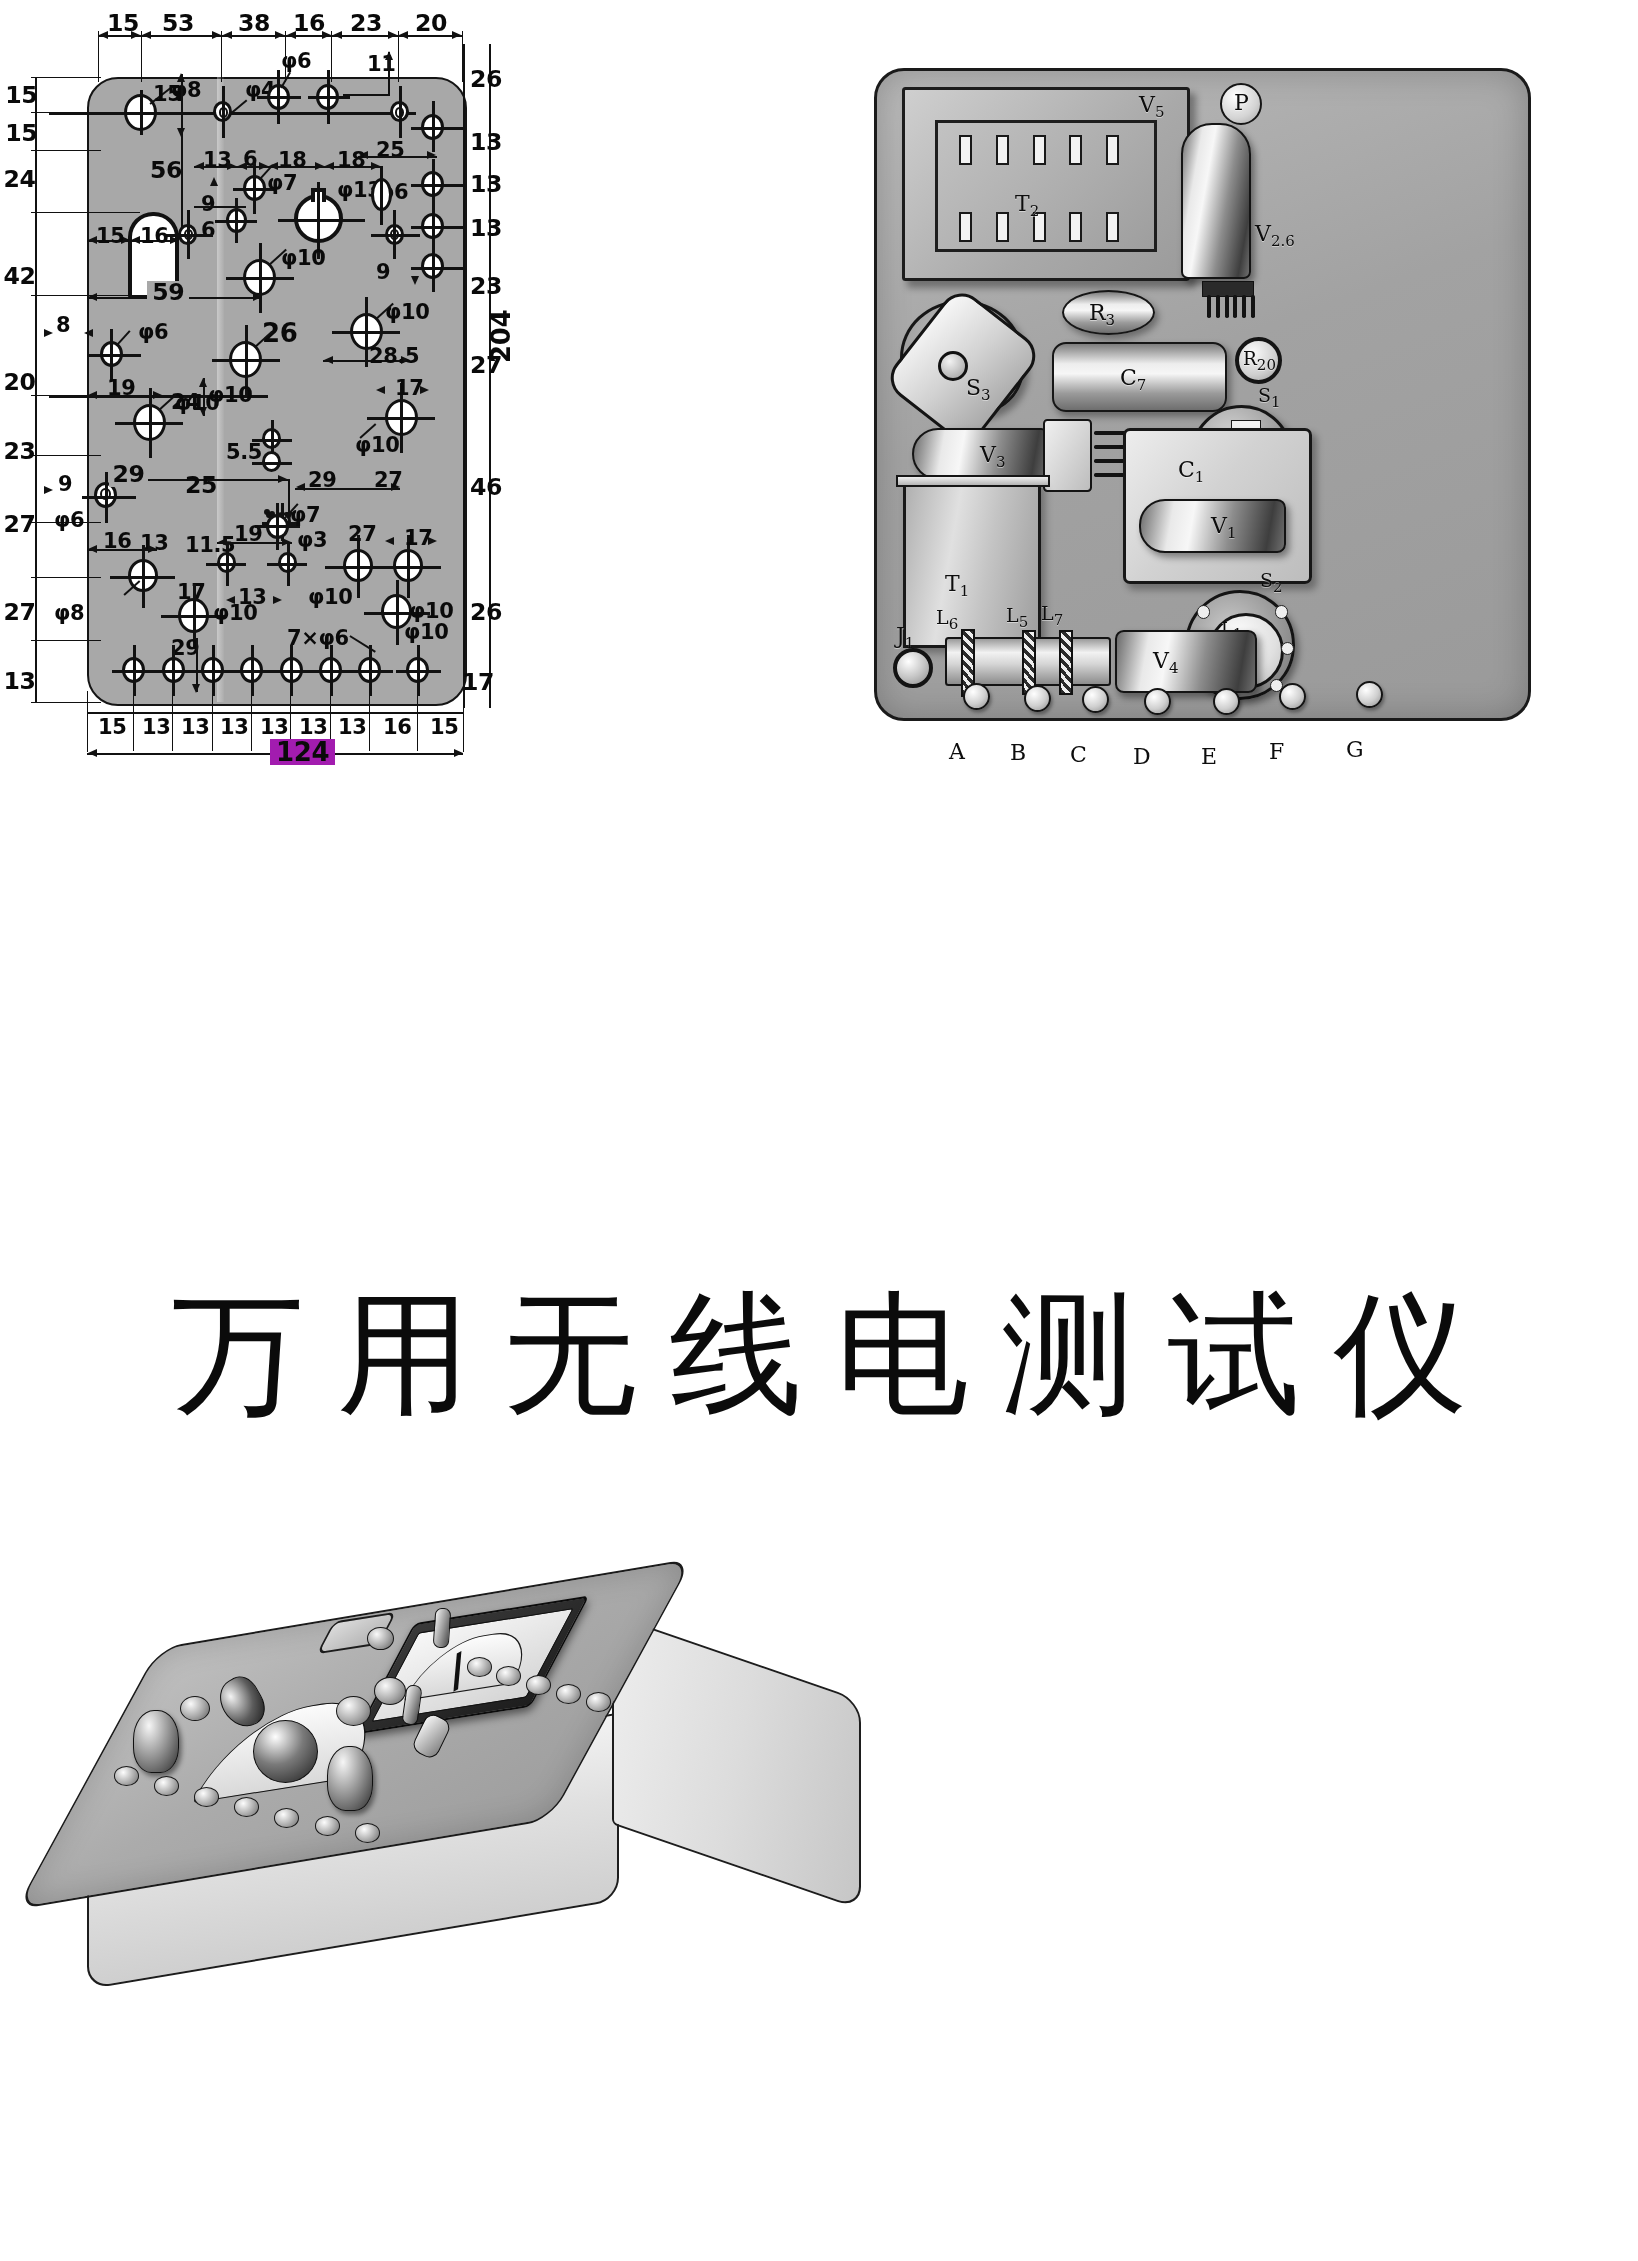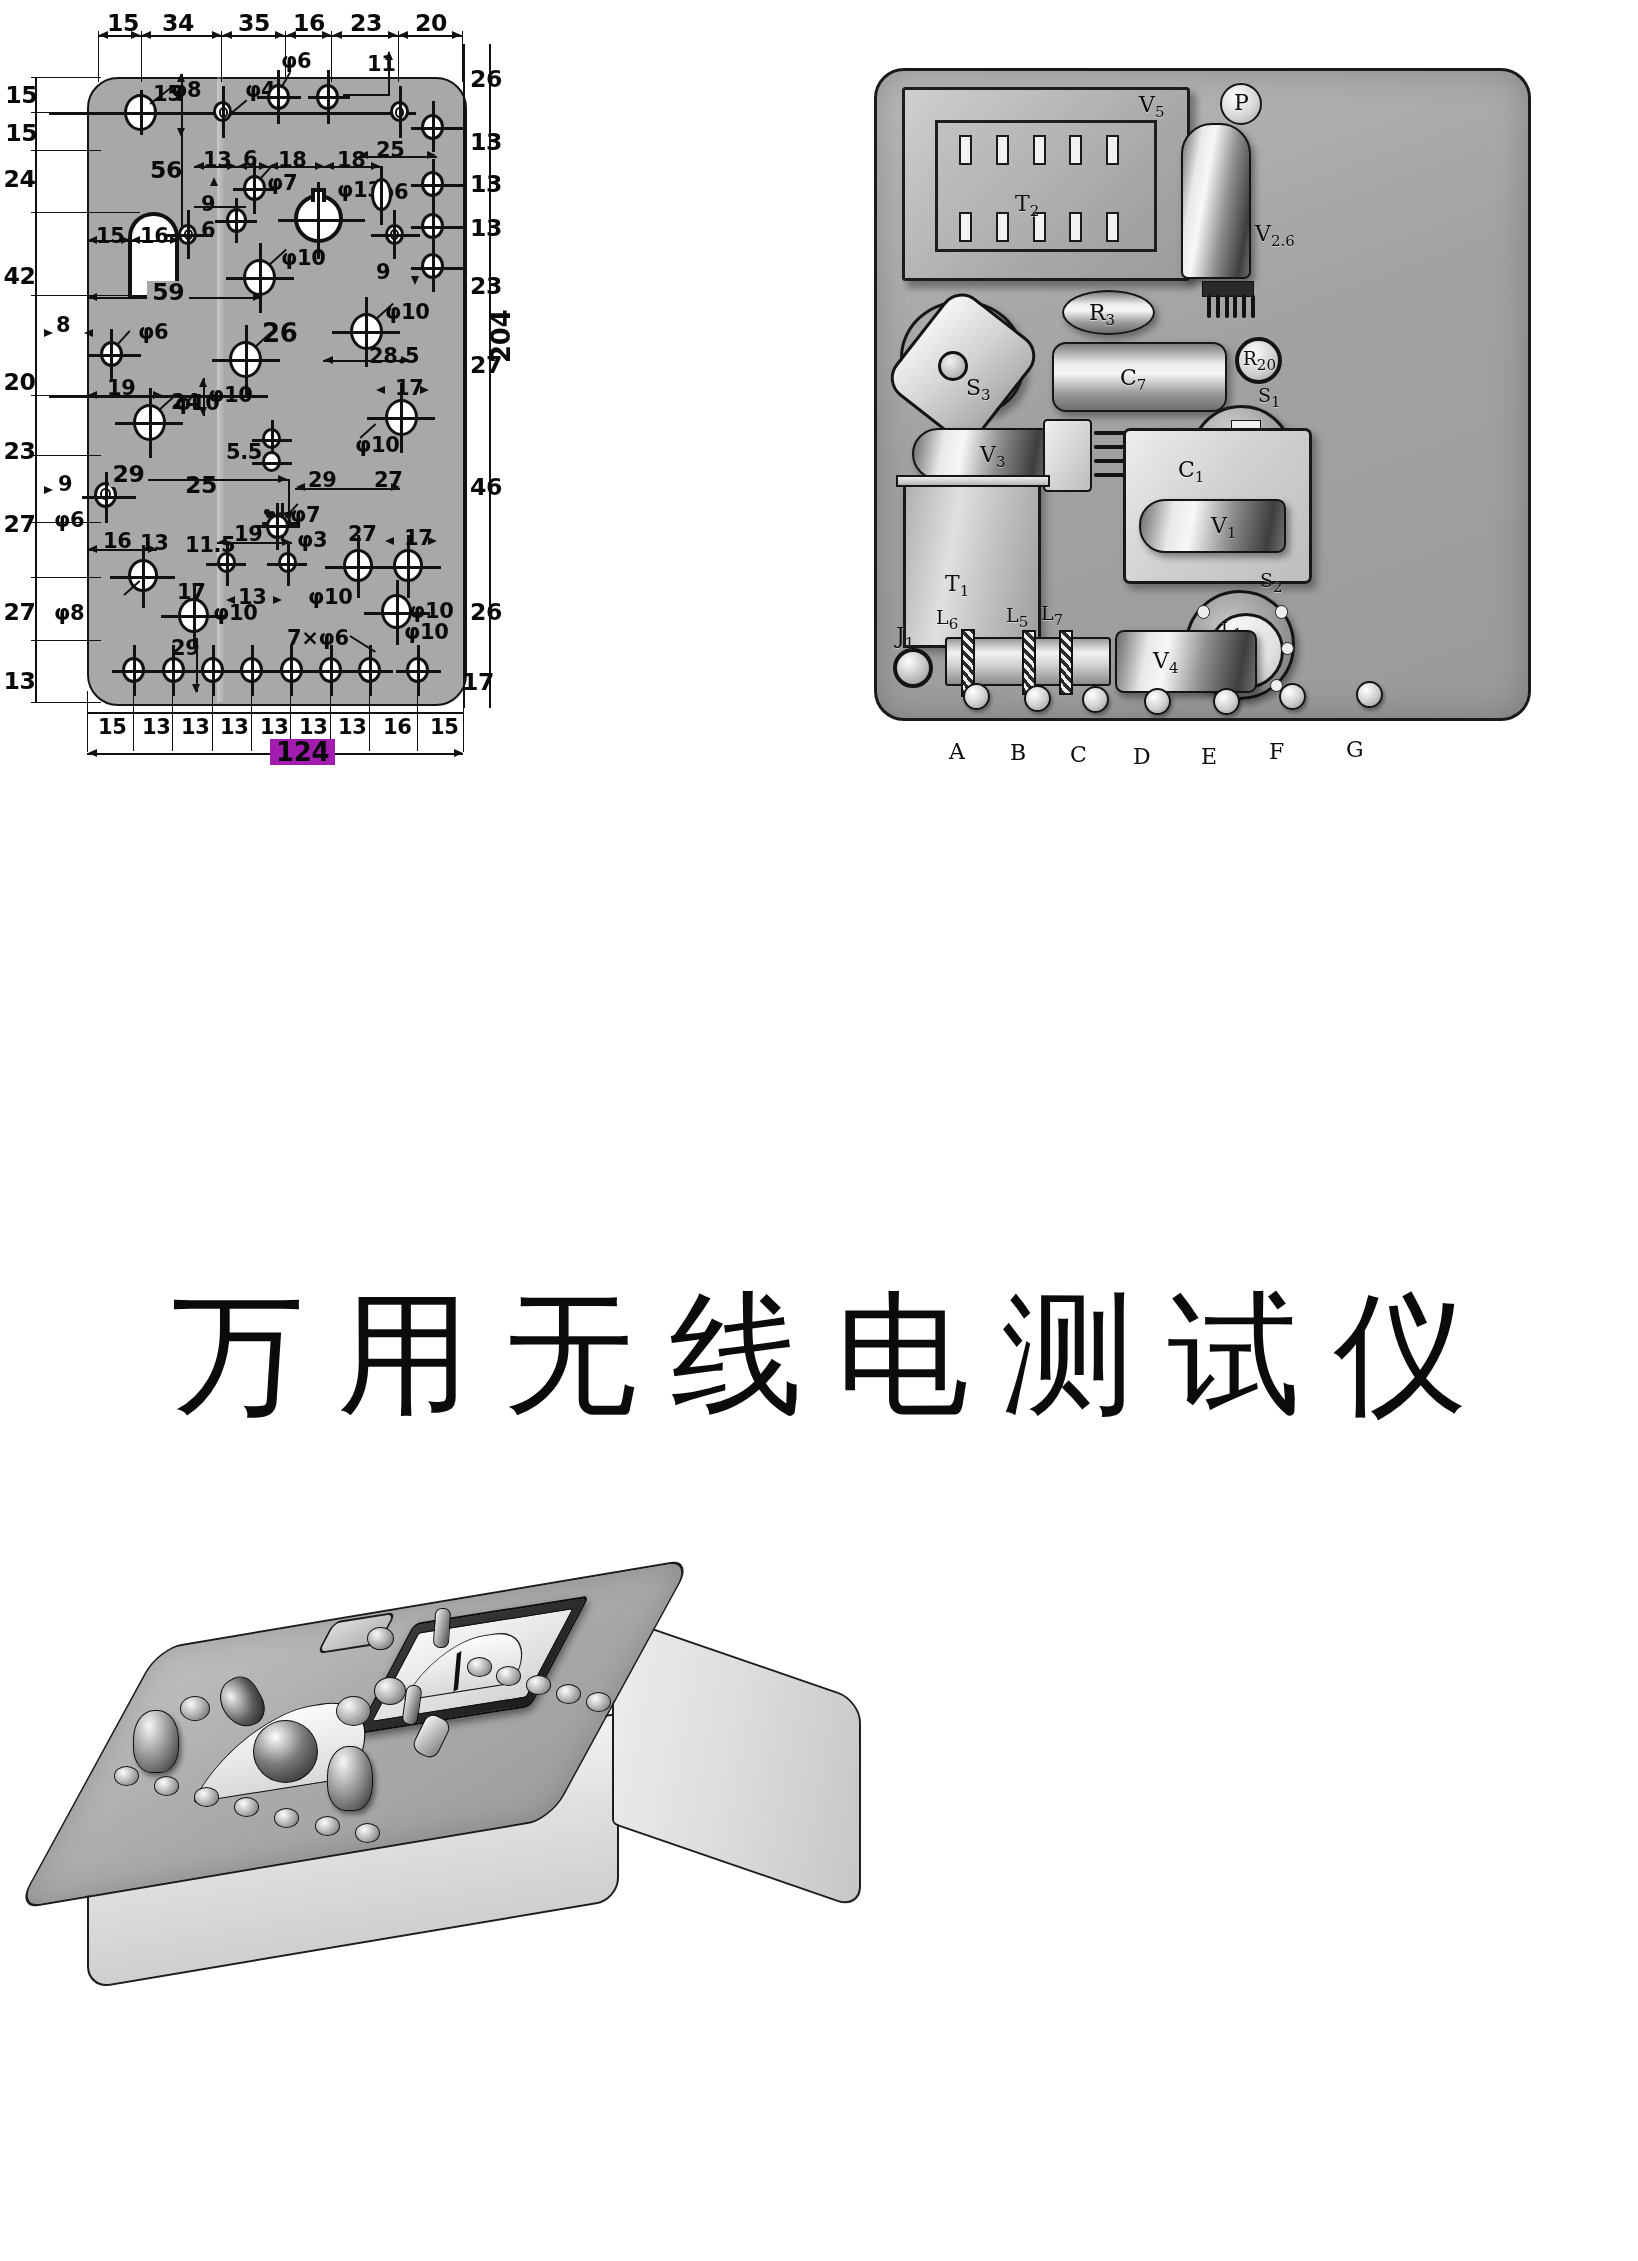--- a/index.html
+++ b/index.html
@@ -213,22 +213,22 @@
     <div class="ar r" style="left:212px;top:31px;"></div>
     <div class="ar l" style="left:223px;top:31px;"></div>
     <div class="ar r" style="left:275px;top:31px;"></div>
     <div class="ar l" style="left:287px;top:31px;"></div>
     <div class="ar r" style="left:322px;top:31px;"></div>
     <div class="ar l" style="left:333px;top:31px;"></div>
     <div class="ar r" style="left:388px;top:31px;"></div>
     <div class="ar l" style="left:399px;top:31px;"></div>
     <div class="ar r" style="left:452px;top:31px;"></div>
     <div class="dim" style="left:107px;top:12.2px;">15</div>
-    <div class="dim" style="left:162px;top:12.2px;">34</div>
-    <div class="dim" style="left:238px;top:12.2px;">35</div>
+    <div class="dim" style="left:162px;top:12.2px;">53</div>
+    <div class="dim" style="left:238px;top:12.2px;">38</div>
     <div class="dim" style="left:293px;top:12.2px;">16</div>
     <div class="dim" style="left:350px;top:12.2px;">23</div>
     <div class="dim" style="left:415px;top:12.2px;">20</div>
 
     <div class="rule v abs" style="left:35px;top:77px;height:625px;"></div>
     <div class="exth" style="left:31px;top:77px;width:70px;"></div>
     <div class="exth" style="left:31px;top:112px;width:70px;"></div>
     <div class="exth" style="left:31px;top:150px;width:70px;"></div>
     <div class="exth" style="left:31px;top:212px;width:109px;"></div>
     <div class="exth" style="left:31px;top:295px;width:109px;"></div>

